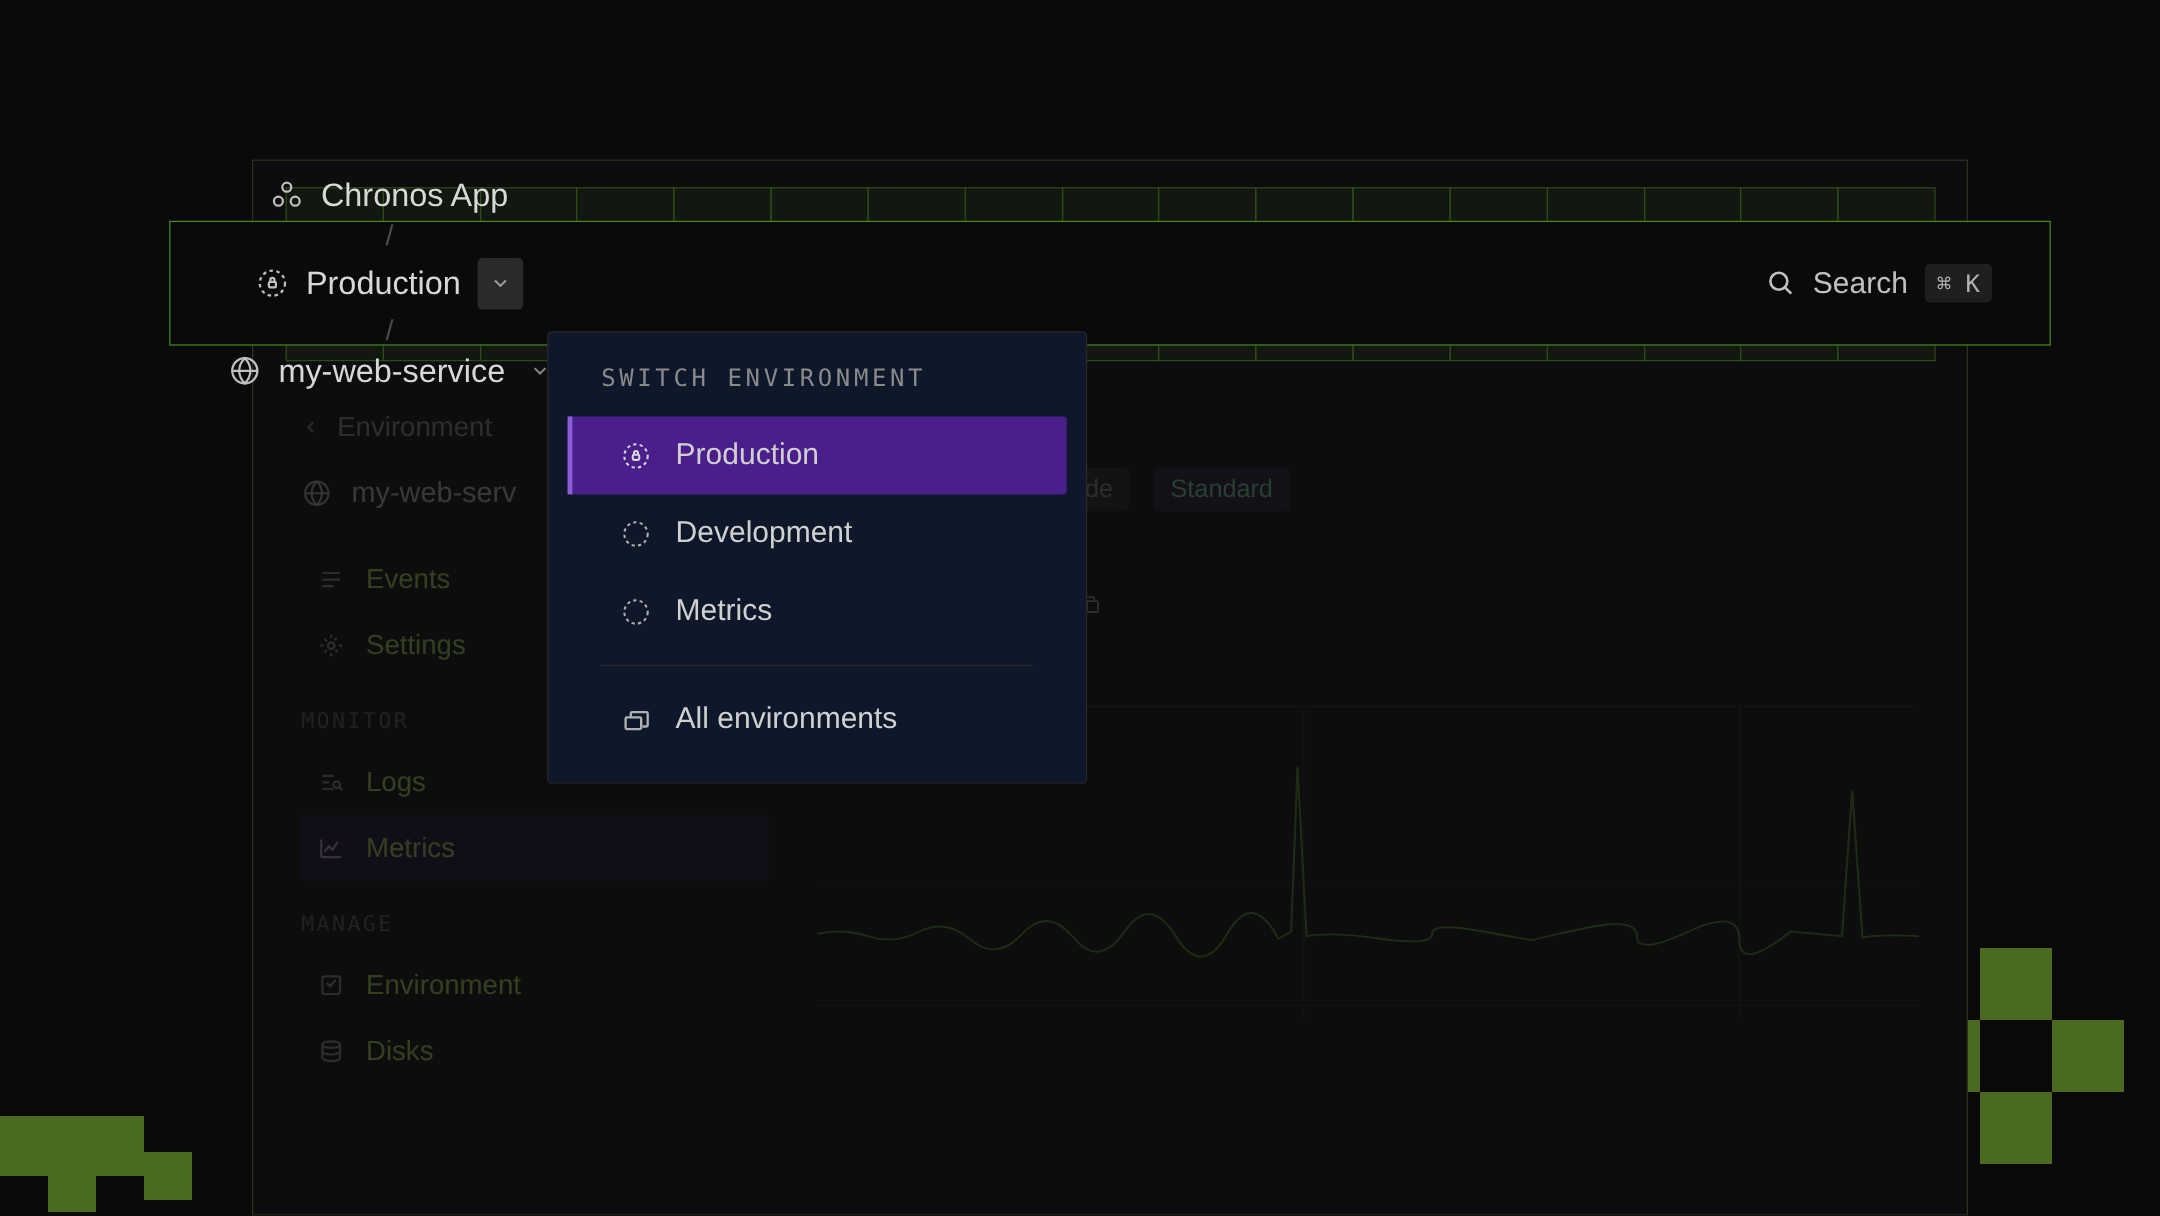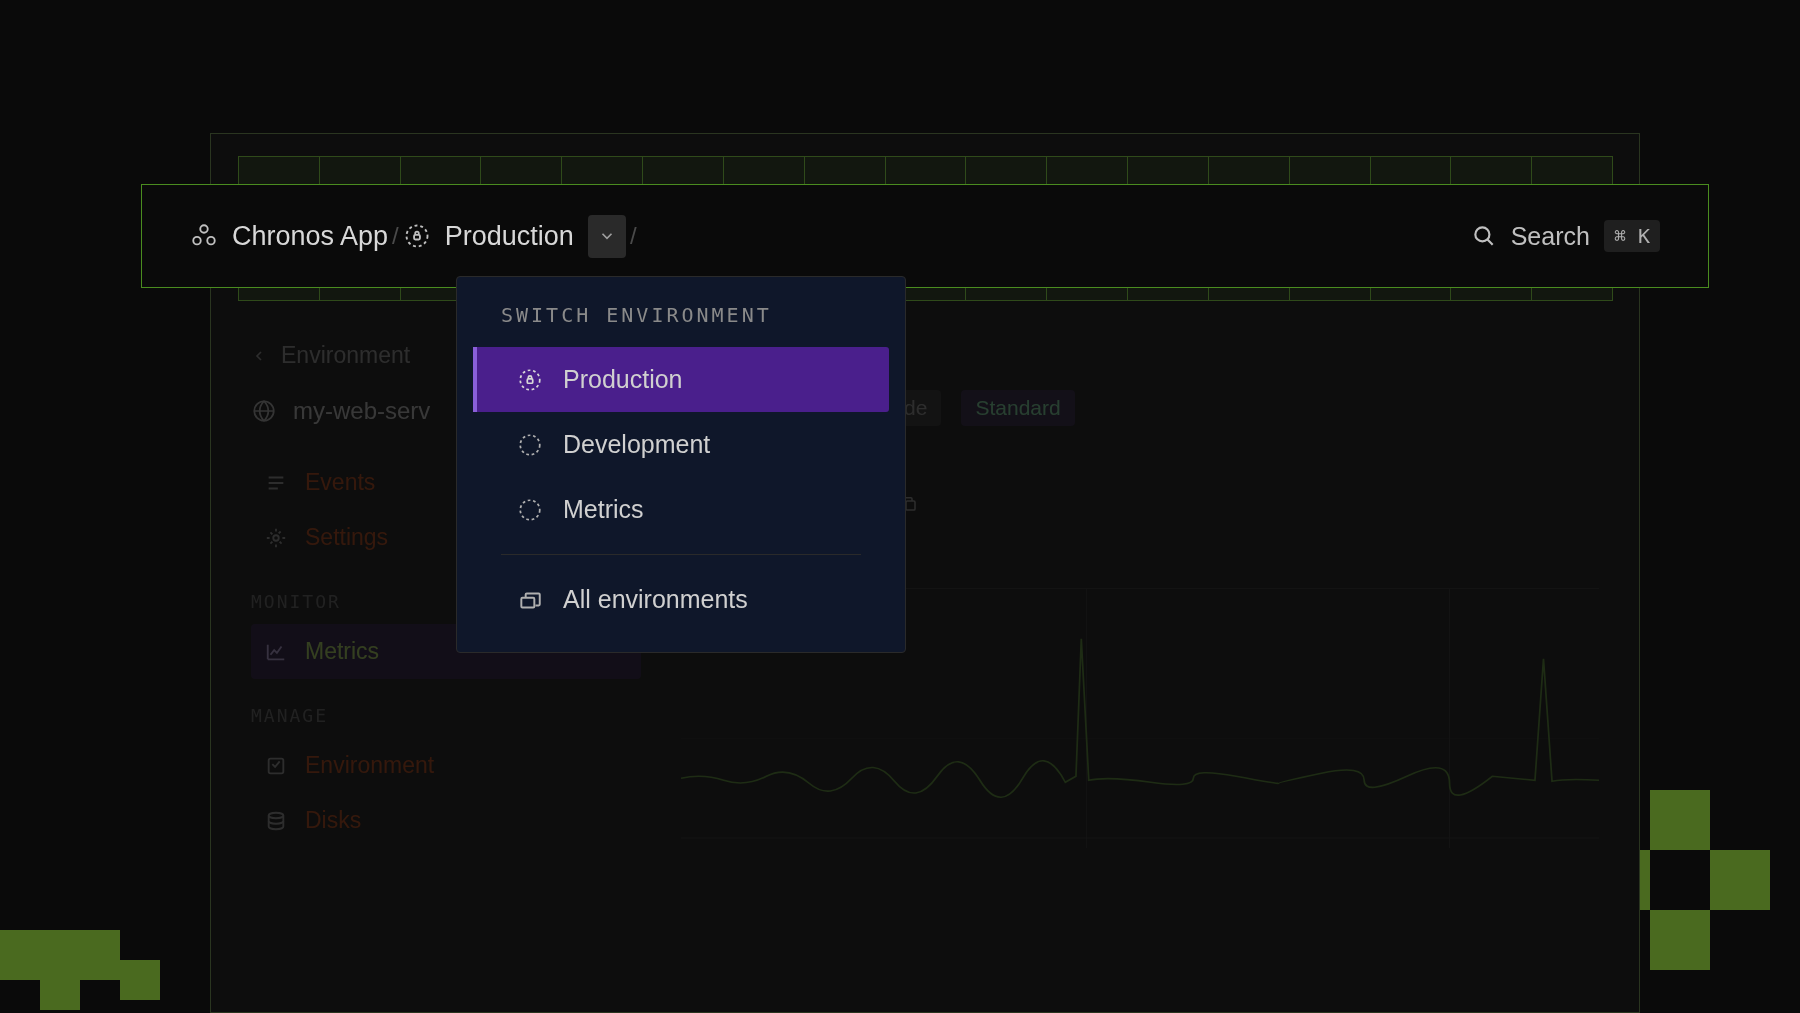--- a/index.html
+++ b/index.html
@@ -62,20 +62,21 @@
   display: flex;
   align-items: center;
   padding: 0 48px;
   z-index: 5;
 }
 .breadcrumb {
   display: flex;
   align-items: center;
   gap: 4px;
   font-size: 27px;
+  flex-direction: column;
 }
 .crumb {
   display: flex;
   align-items: center;
   gap: 14px;
   color: #d8d8d8;
   cursor: pointer;
 }
 .crumb .chev {
   color: #888;
@@ -190,21 +191,21 @@
   color: #6a6a6a;
   font-size: 18px;
   padding: 26px 0 12px;
 }
 .sb-item {
   display: flex;
   align-items: center;
   gap: 18px;
   padding: 14px 14px;
   font-size: 23px;
-  color: #c2410c;
+  color: #bef264;
   cursor: pointer;
   border-radius: 4px;
 }
 .sb-item.sel {
   background: rgba(74,31,140,0.4);
   color: #bef264;
 }
 
 .main-area {
   position: absolute;
@@ -341,20 +342,34 @@
           <span class="icon chev">
             <svg width="18" height="18" viewBox="0 0 24 24" fill="none" stroke="#a0a0a0" stroke-width="2.2">
                 <path d="M6 9l6 6 6-6"></path>
               </svg>
           </span>
         </span>
       </div>
 
       <span class="sep">/</span>
 
+      <div class="crumb">
+        <span class="icon">
+          <svg width="28" height="28" viewBox="0 0 24 24" fill="none" stroke="#c0c0c0" stroke-width="1.6">
+              <circle cx="12" cy="12" r="9"></circle>
+              <path d="M3 12h18M12 3c2.5 2.5 4 5.5 4 9s-1.5 6.5-4 9c-2.5-2.5-4-5.5-4-9s1.5-6.5 4-9z"></path>
+            </svg>
+        </span>
+        <span>my-web-service</span>
+        <span class="icon chev" style="margin-left:6px">
+          <svg width="18" height="18" viewBox="0 0 24 24" fill="none" stroke="#888" stroke-width="2.2">
+              <path d="M6 9l6 6 6-6"></path>
+            </svg>
+        </span>
+      </div>
     </div>
 
     <div class="search-wrap">
       <span class="icon">
         <svg width="26" height="26" viewBox="0 0 24 24" fill="none" stroke="#c0c0c0" stroke-width="2">
             <circle cx="10.5" cy="10.5" r="6.5"></circle>
             <path d="M20 20l-5-5"></path>
           </svg>
       </span>
       <span>Search</span>
@@ -440,20 +455,30 @@
         <span class="icon">
           <svg width="22" height="22" viewBox="0 0 24 24" fill="none" stroke="#a0a0a0" stroke-width="2">
               <circle cx="12" cy="12" r="3"></circle>
               <path d="M12 2v3m0 14v3m10-10h-3M5 12H2m15.07-7.07l-2.12 2.12M8.05 15.95l-2.12 2.12m12.14 0l-2.12-2.12M8.05 8.05L5.93 5.93"></path>
             </svg>
         </span>
         <span>Settings</span>
       </div>
 
       <div class="sb-section">MONITOR</div>
+      <div class="sb-item">
+        <span class="icon">
+          <svg width="22" height="22" viewBox="0 0 24 24" fill="none" stroke="#a0a0a0" stroke-width="2">
+              <path d="M4 6h10M4 12h6M4 18h10"></path>
+              <circle cx="17" cy="14" r="3"></circle>
+              <path d="M19.5 16.5L22 19"></path>
+            </svg>
+        </span>
+        <span>Logs</span>
+      </div>
       <div class="sb-item sel">
         <span class="icon">
           <svg width="22" height="22" viewBox="0 0 24 24" fill="none" stroke="#c8b0f0" stroke-width="2">
               <path d="M3 20V4m0 16h18M6 15l4-5 3 3 5-7"></path>
             </svg>
         </span>
         <span>Metrics</span>
       </div>
 
       <div class="sb-section">MANAGE</div>

